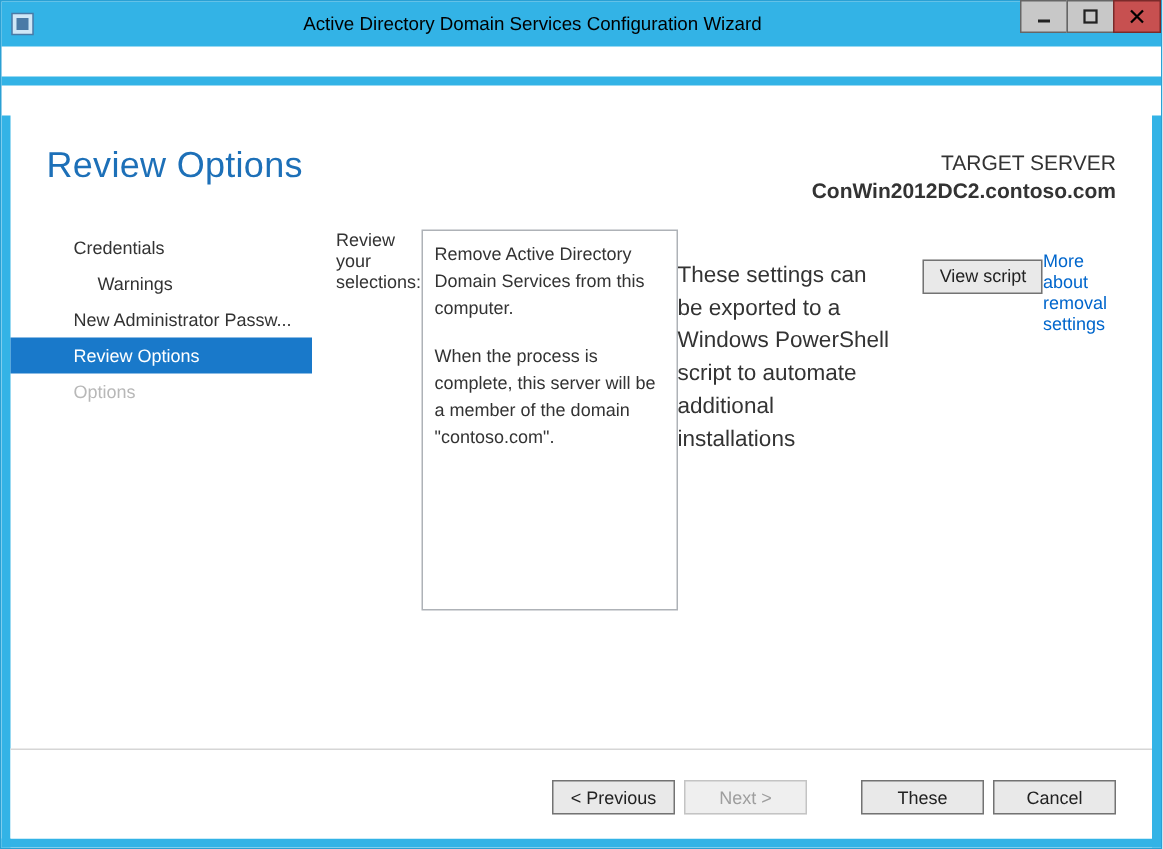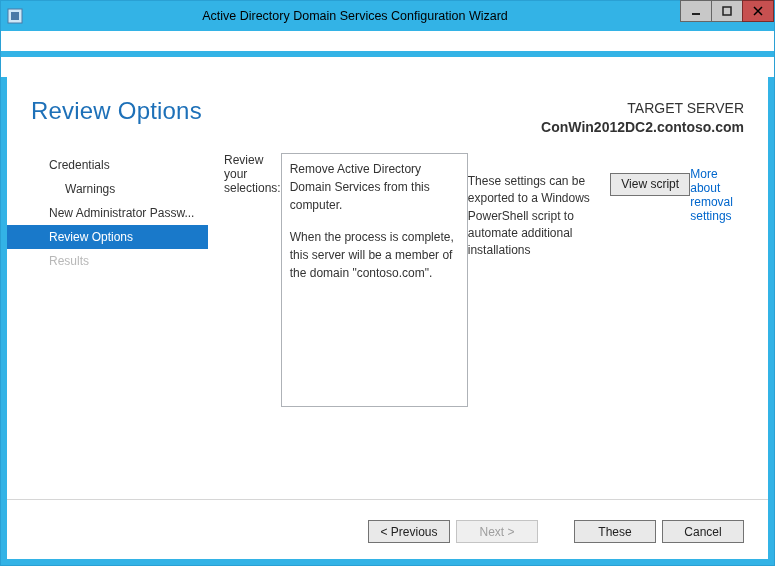--- a/index.html
+++ b/index.html
@@ -152,21 +152,21 @@
   }
   .textbox p { margin: 0 0 14px 0; }
   .export-row {
     display: flex;
     align-items: flex-start;
     gap: 20px;
     margin-top: 20px;
   }
   .export-text {
     flex: 1;
-    font-size: 12px;
+    font-size: 15px;
     color: #333;
     line-height: 1.45;
   }
   .btn {
     min-width: 80px;
     height: 23px;
     background: #e9e9e9;
     border: 1px solid #737373;
     font-family: inherit;
     font-size: 12px;
@@ -238,21 +238,21 @@
     </div>
 
     <div class="body">
 
       <div class="sidebar">
         <ul class="nav">
           <li>Credentials</li>
           <li class="sub">Warnings</li>
           <li>New Administrator Passw...</li>
           <li class="active">Review Options</li>
-          <li class="disabled">Results</li>
+          <li class="disabled">Options</li>
         </ul>
       </div>
 
       <div class="main">
         <div class="section-label">Review your selections:</div>
         <div class="textbox">
           <p>Remove Active Directory Domain Services from this computer.</p>
           <p>When the process is complete, this server will be a member of the domain "contoso.com".</p>
         </div>
 

